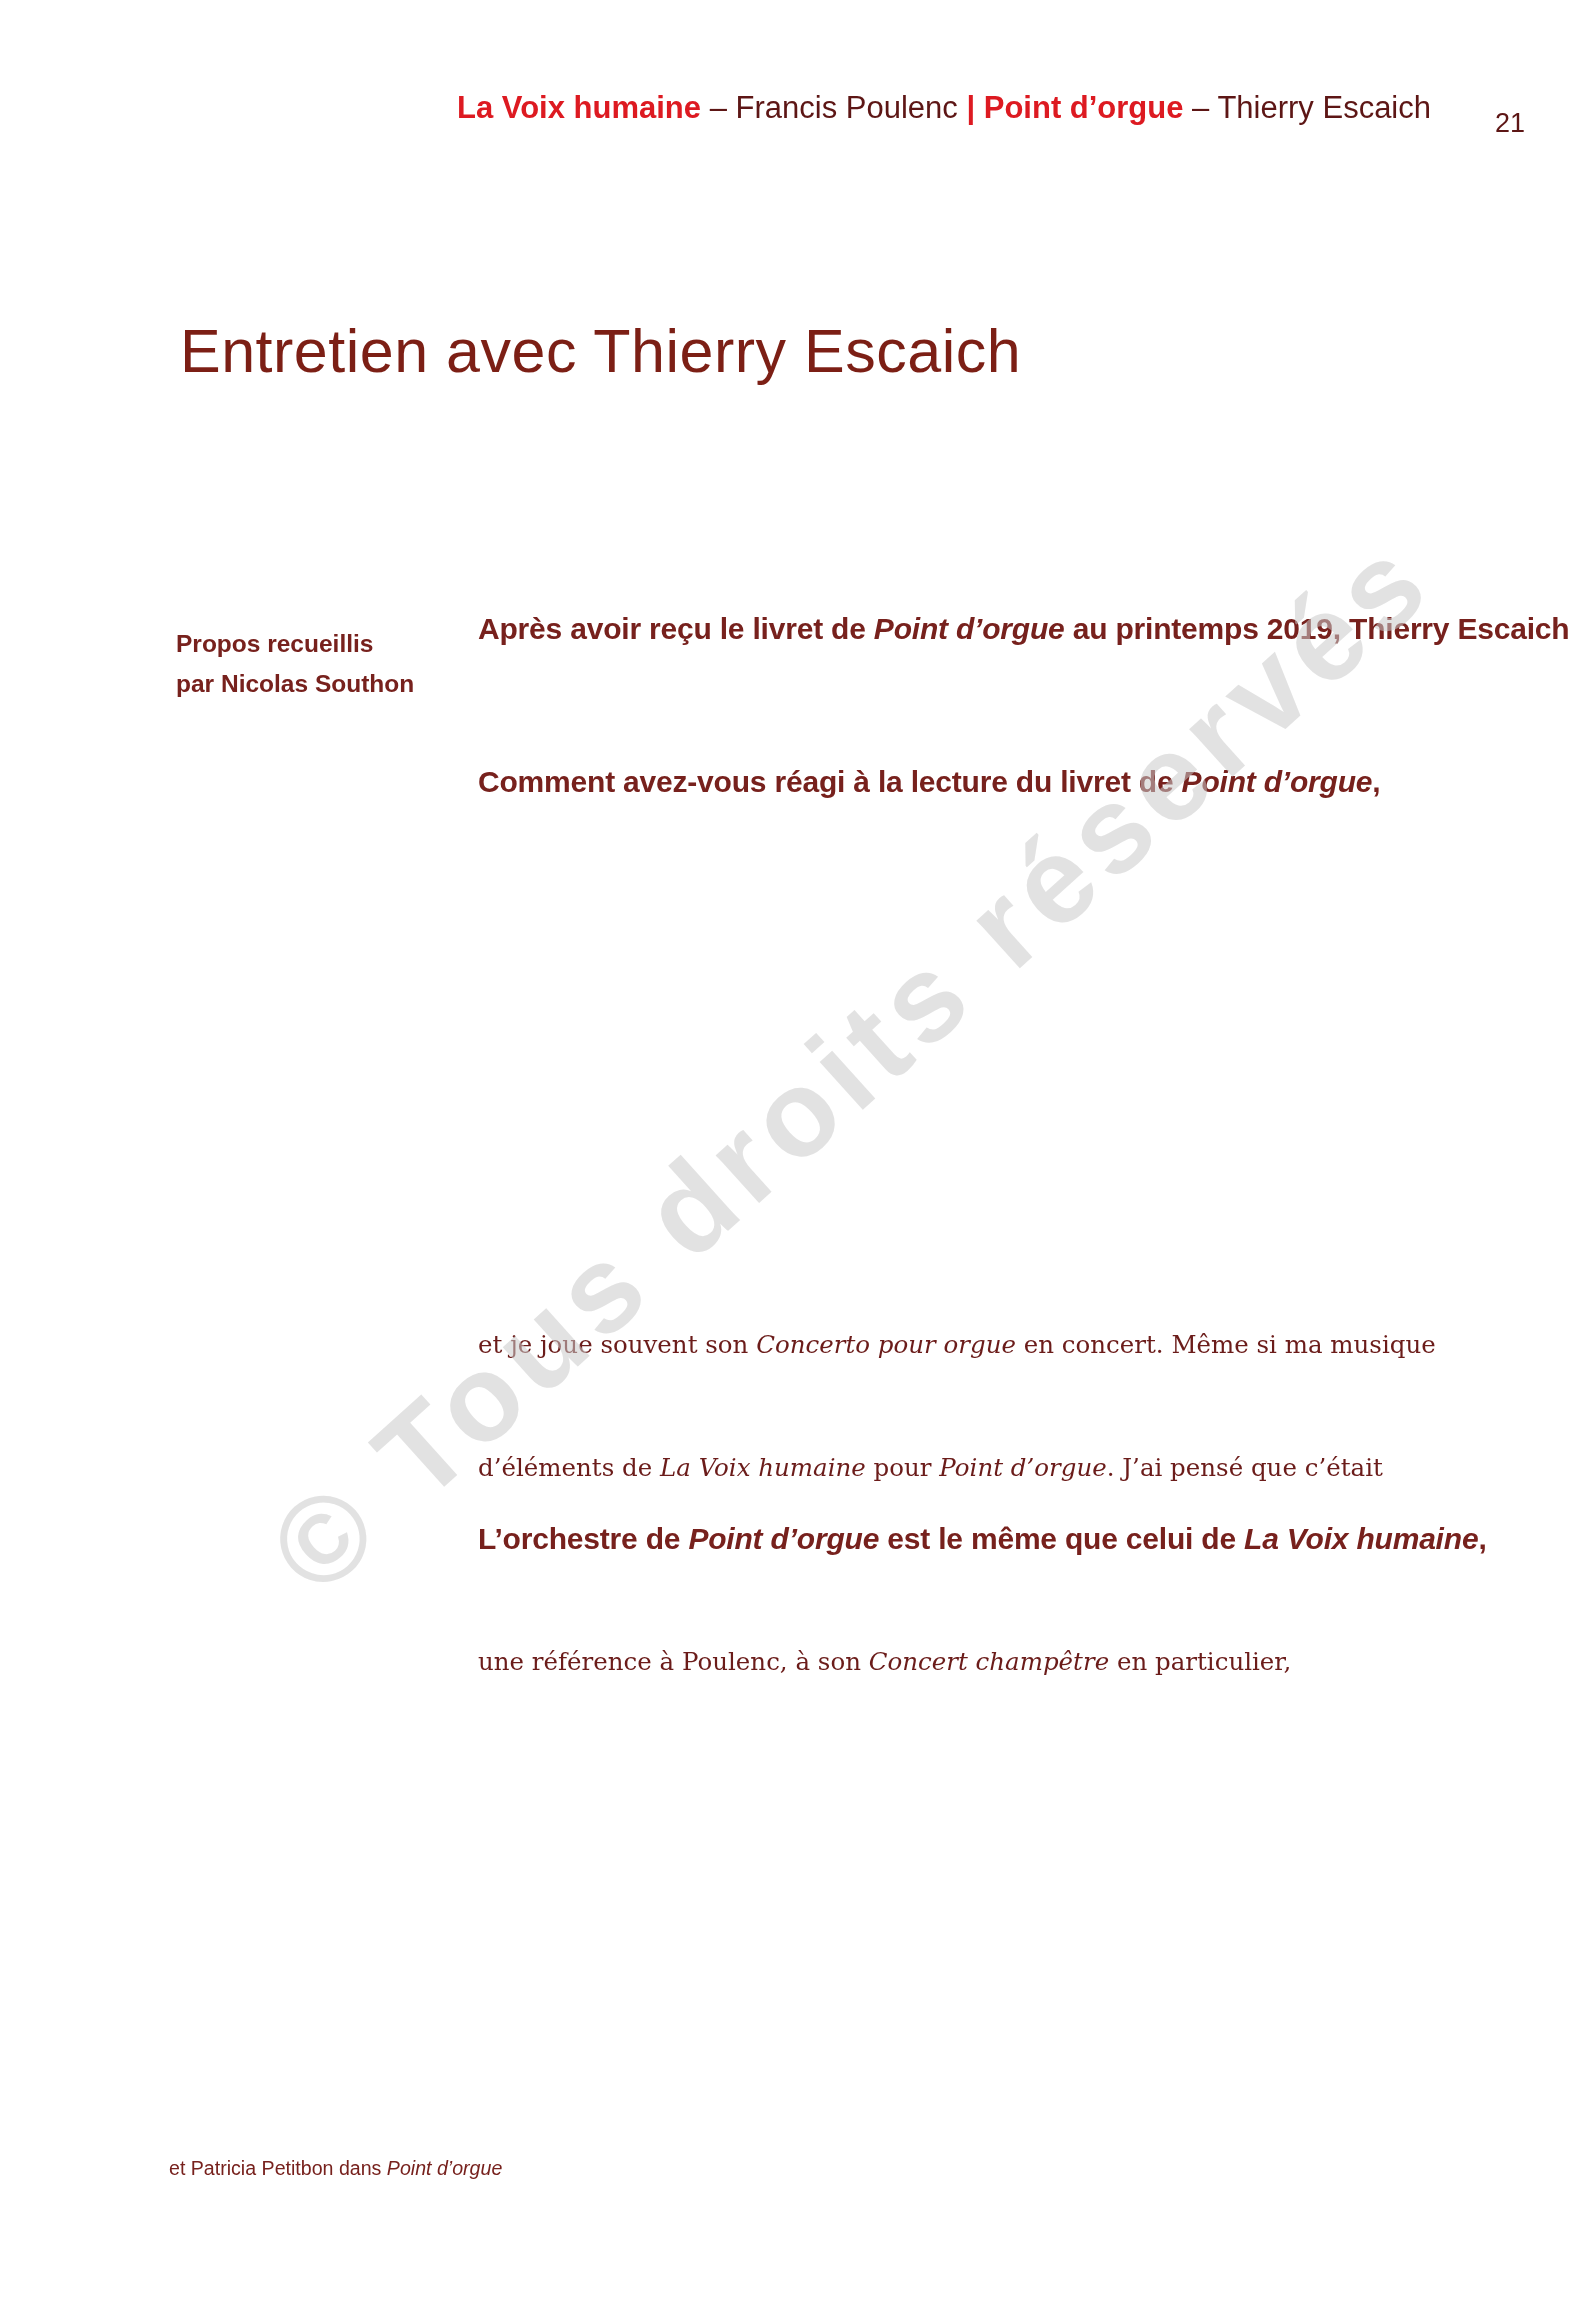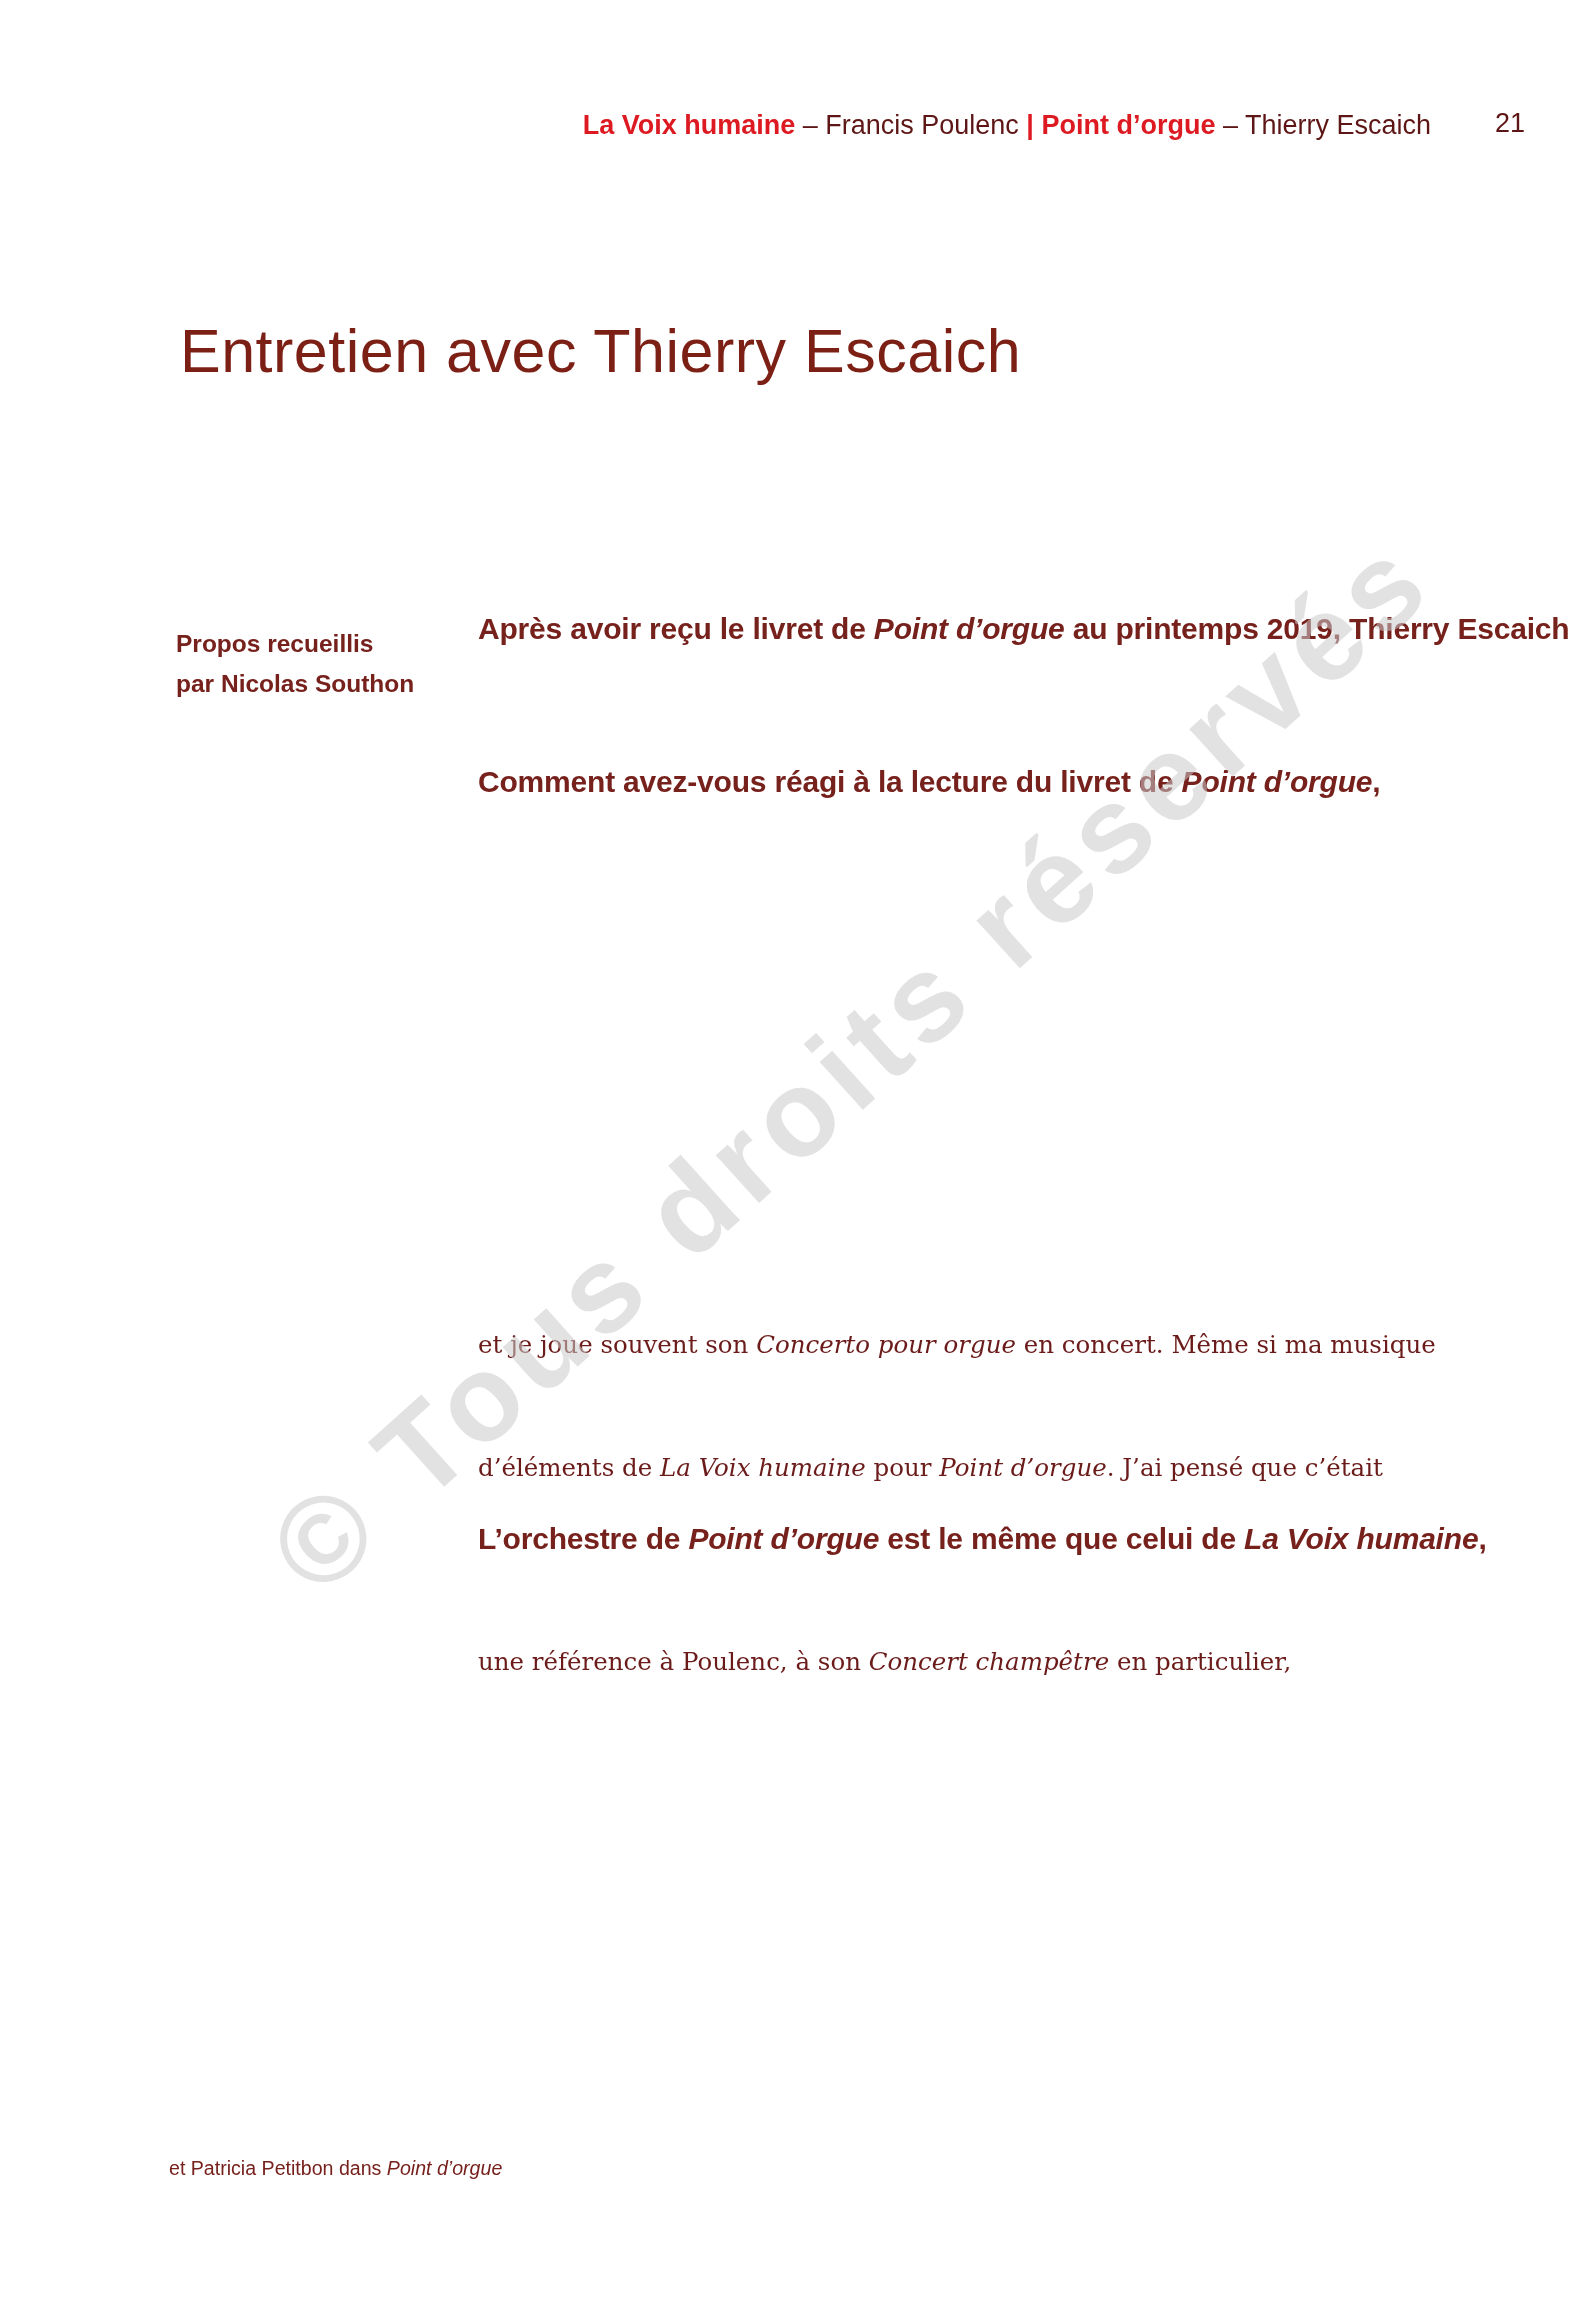--- a/index.html
+++ b/index.html
@@ -11,22 +11,22 @@
   }
   html,body{margin:0;padding:0;background:#ffffff;}
   .page{
     position:relative;
     width:1592px;height:2315px;
     background:#ffffff;
     overflow:hidden;
     font-family:"Liberation Sans",sans-serif;
   }
   .running-head{
-    position:absolute;top:110px;right:161px;
-    font-size:27px;line-height:31px;
+    position:absolute;top:92px;right:161px;
+    font-size:31px;line-height:31px;
     color:var(--dark);
     white-space:nowrap;
   }
   .running-head .red{color:var(--red);}
   .running-head .b{font-weight:700;}
   .page-number{
     position:absolute;top:108px;right:67px;
     font-size:27px;color:var(--dark);
   }
   .title{

